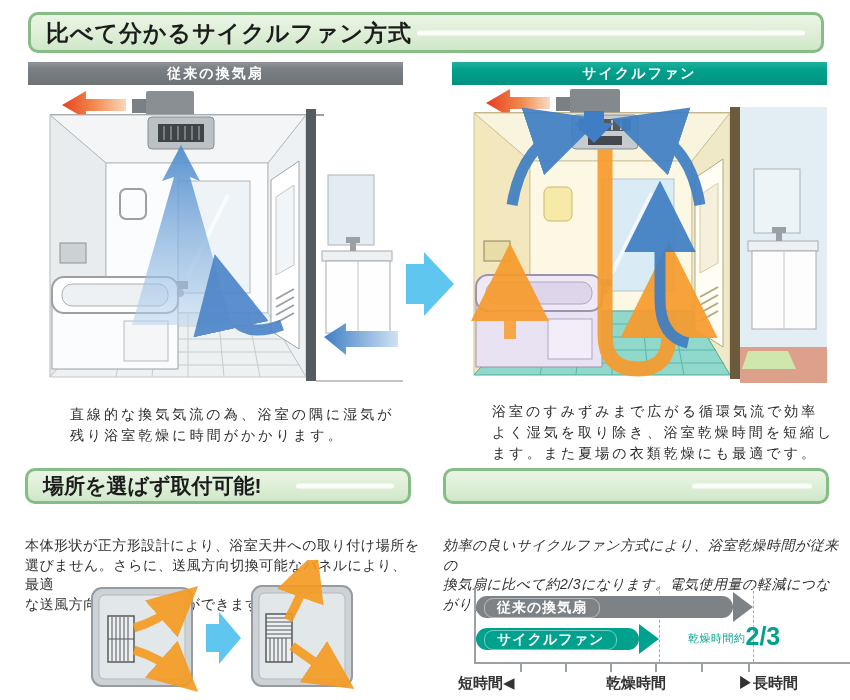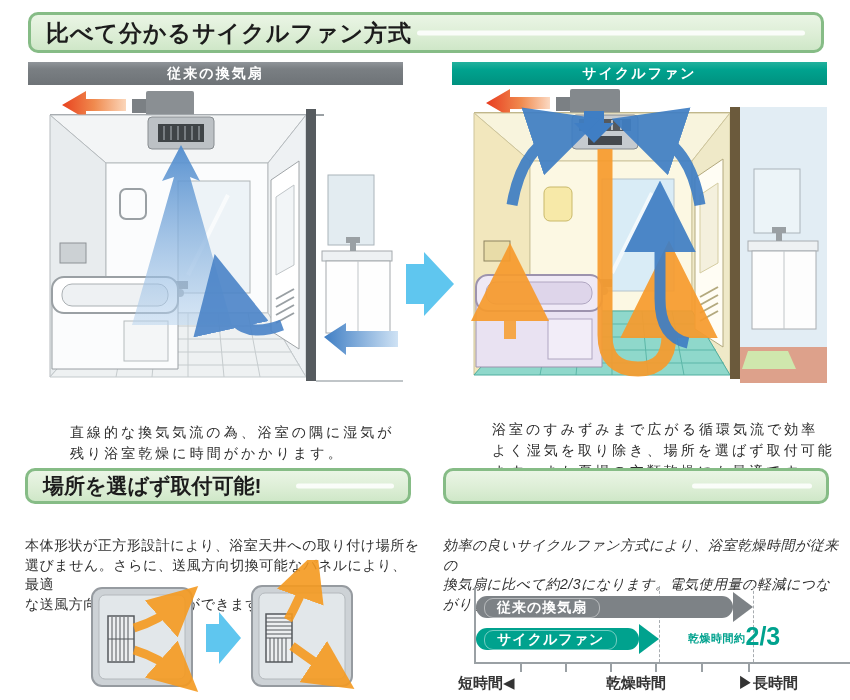--- a/index.html
+++ b/index.html
@@ -31,21 +31,21 @@
   }
   .ph-gray{left:28px;background:linear-gradient(180deg,#90959a 0%,#7a7f83 30%,#6e7377 100%);}
   .ph-teal{left:452px;background:linear-gradient(180deg,#23b19d 0%,#00a28e 35%,#00917f 100%);}
 
   .illo{position:absolute;top:85px;width:375px;height:321px;}
   .illo-left{left:28px;}
   .illo-right{left:452px;}
 
   .caption{
     position:absolute;font-size:14px;color:#2d2d2d;line-height:1.5;
-    letter-spacing:3px;white-space:pre-line;margin-top:18px;
+    letter-spacing:3px;white-space:pre-line;
   }
   .cap-left{left:70px;top:404px;width:350px;}
   .cap-right{left:492px;top:401px;width:352px;}
 
   .body-text{
     position:absolute;top:516px;width:396px;font-size:14px;color:#303030;
     line-height:1.4;letter-spacing:.5px;white-space:pre-line;margin-top:20px;
   }
 
   
@@ -61,21 +61,21 @@
   .bar .pill{
     display:inline-block;margin:2px 0 0 8px;padding:0 12px;height:18px;line-height:17px;
     border:1px solid rgba(255,255,255,.45);border-radius:9px;
     color:#fff;font-size:14px;font-weight:bold;letter-spacing:1px;white-space:nowrap;
   }
   .bar .head{position:absolute;right:-20px;top:50%;transform:translateY(-50%);
     width:0;height:0;border-top:15px solid transparent;border-bottom:15px solid transparent;}
   .bar-gray .head{border-left:20px solid #7d8286;}
   .bar-teal .head{border-left:20px solid #00a28e;}
   .annot{position:absolute;left:212px;top:40px;display:flex;align-items:flex-end;color:#00a28e;white-space:nowrap;}
-  .annot .small{font-size:11px;font-weight:bold;padding-bottom:3px;letter-spacing:.5px;}
+  .annot .small{font-size:11px;font-weight:normal;padding-bottom:3px;letter-spacing:.5px;}
   .annot .big{font-size:25px;font-weight:bold;line-height:1;}
   .axis-label{position:absolute;top:90px;font-size:15px;font-weight:600;color:#333;white-space:nowrap;}
 
   .fans{position:absolute;left:56px;top:560px;}
 </style>
 </head>
 <body>
 
 <div class="stage">
 
@@ -284,21 +284,21 @@
       <path d="M 248 120 Q 238 60 196 46" fill="none" stroke="#3f7ec4" stroke-width="11" opacity=".92" marker-end="url(#mBl2)"></path>
       <path d="M 153 64 L 153 250 Q 153 284 186 284 Q 217 284 217 250 L 217 208" fill="none" stroke="#f79b2d" stroke-width="15" opacity=".92" marker-end="url(#mOr)"></path>
       <path d="M 58 254 L 58 200" fill="none" stroke="#f7a23b" stroke-width="12" opacity=".92" marker-end="url(#mOr)"></path>
       <path d="M 236 258 Q 208 252 208 214 L 208 134" fill="none" stroke="#3f7ec4" stroke-width="11" opacity=".92" marker-end="url(#mBl2)"></path>
     </svg>
   </div>
 
   <div class="caption cap-left">直線的な換気気流の為、浴室の隅に湿気が
 残り浴室乾燥に時間がかかります。</div>
   <div class="caption cap-right">浴室のすみずみまで広がる循環気流で効率
-よく湿気を取り除き、場所を選ばず取付可能
+よく湿気を取り除き、浴室乾燥時間を短縮し
 ます。また夏場の衣類乾燥にも最適です。</div>
 
   <svg style="position:absolute;left:402px;top:250px;" width="58" height="68" viewBox="0 0 58 68">
     <polygon points="4,14 22,14 22,2 52,34 22,66 22,54 4,54" fill="#5fc6ef"></polygon>
   </svg>
 
   <div class="green-box sec-box" style="left:25px;">
     <div class="box-label">場所を選ばず取付可能!</div>
     <div class="gloss" style="left:268px;right:14px;"></div>
   </div>

